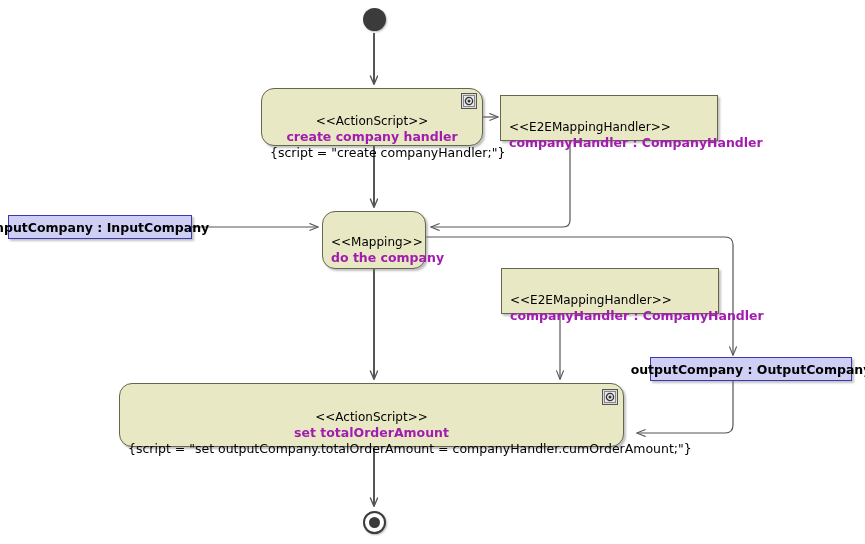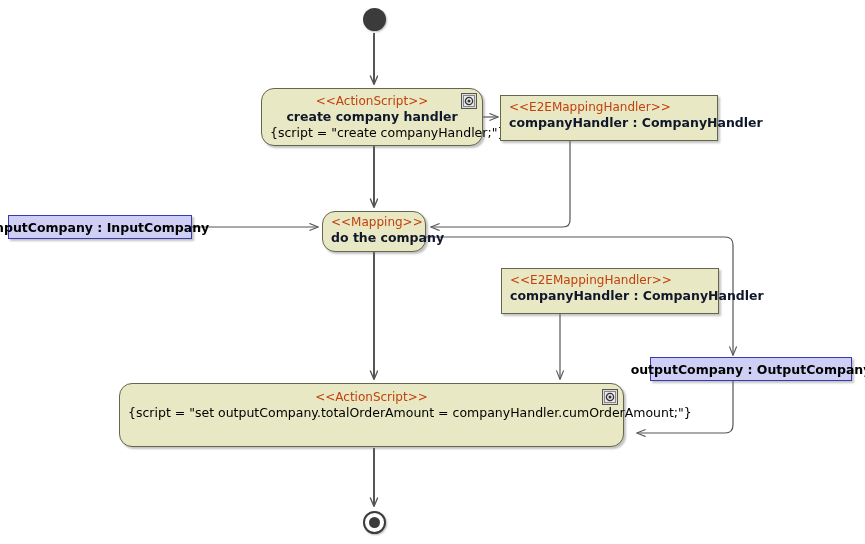--- a/index.html
+++ b/index.html
@@ -58,28 +58,29 @@
 
   
   .handler-node {
     background: #e8e8c4;
     border: 1px solid #66664d;
     box-shadow: 2px 2px 2px rgba(120,120,120,0.45);
     padding: 4px 8px 5px 8px;
   }
 
   .stereotype {
-    color: #c2410c;
+    color: #000000;
     font-size: 12px;
     line-height: 15px;
     font-weight: normal;
     white-space: nowrap;
+    margin-top: 20px;
   }
   .nodename {
-    color: #0f172a;
+    color: #a21caf;
     font-size: 12.5px;
     line-height: 16px;
     font-weight: bold;
     white-space: nowrap;
   }
   .script {
     color: #000000;
     font-size: 12.5px;
     line-height: 16px;
     font-weight: normal;
@@ -191,36 +192,37 @@
 
   <div class="node handler-node" style="left:500px; top:95px; width:218px; height:46px;">
     <div class="stereotype">&lt;&lt;E2EMappingHandler&gt;&gt;</div>
     <div class="nodename">companyHandler : CompanyHandler</div>
   </div>
 
   <div class="node object-node" style="left:8px; top:215px; width:184px; height:24px;">
     <div class="objname">inputCompany : InputCompany</div>
   </div>
 
-  <div class="node action-node" style="left:322px; top:211px; width:104px; height:41px; padding-top:3px;">
+  <div class="node action-node" style="left:322px; top:211px; width:104px; height:58px; padding-top:3px;">
     <div class="stereotype">&lt;&lt;Mapping&gt;&gt;</div>
     <div class="nodename">do the company</div>
   </div>
 
   <div class="node handler-node" style="left:501px; top:268px; width:218px; height:46px;">
     <div class="stereotype">&lt;&lt;E2EMappingHandler&gt;&gt;</div>
     <div class="nodename">companyHandler : CompanyHandler</div>
   </div>
 
   <div class="node object-node" style="left:650px; top:357px; width:202px; height:24px;">
     <div class="objname">outputCompany : OutputCompany</div>
   </div>
 
   <div class="node action-node" style="left:119px; top:383px; width:505px; height:64px; padding-top:6px;">
     <div class="stereotype">&lt;&lt;ActionScript&gt;&gt;</div>
+    <div class="nodename">set totalOrderAmount</div>
     <div class="script">{script = "set outputCompany.totalOrderAmount = companyHandler.cumOrderAmount;"}</div>
     <div class="gear-btn" style="right:5px; top:5px;">
       <svg width="12" height="12" viewBox="0 0 12 12" aria-hidden="true">
         <rect x="0.5" y="0.5" width="11" height="11" fill="#e9e9e9" stroke="#888888" stroke-width="1"></rect>
         <circle cx="6" cy="6" r="3.6" fill="none" stroke="#333333" stroke-width="1.3"></circle>
         <circle cx="6" cy="6" r="1.5" fill="#333333"></circle>
       </svg>
     </div>
   </div>
 

